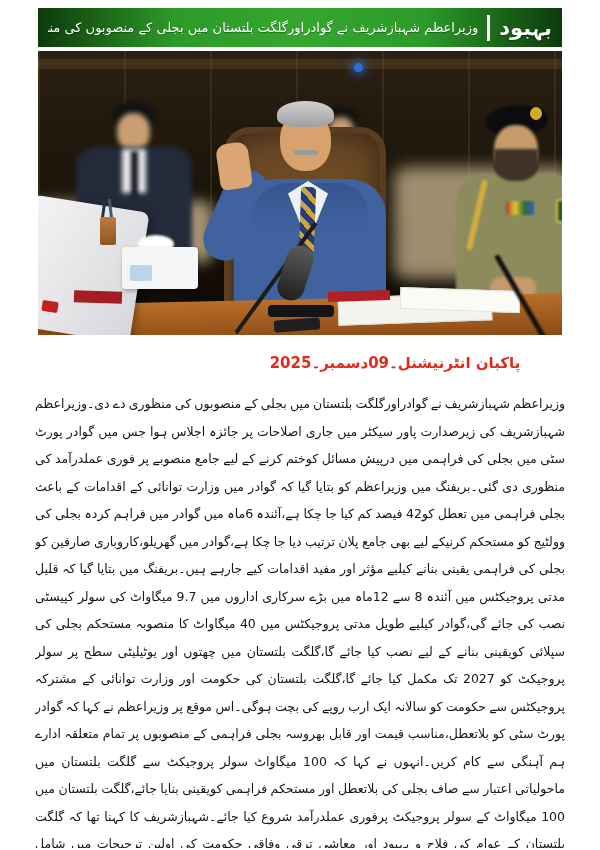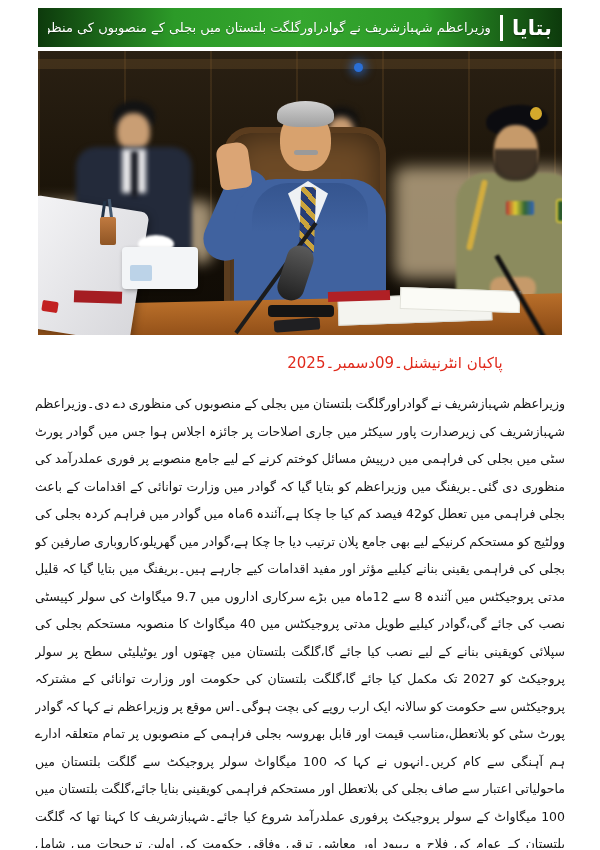--- a/index.html
+++ b/index.html
@@ -84,34 +84,34 @@
     background:linear-gradient(#5a5a5a,#202020);}
   .mic-base{left:230px;top:254px;width:66px;height:12px;border-radius:4px;background:#141414;}
   .docs-a{left:300px;top:244px;width:152px;height:26px;background:#f4f4ef;border:1px solid #d9d9d2;transform:rotate(-2deg);}
   .docs-b{left:362px;top:238px;width:118px;height:20px;background:#fbfbf6;border:1px solid #e2e2da;transform:rotate(2deg);}
   .red-file{left:290px;top:240px;width:62px;height:10px;background:#b02025;transform:rotate(-2deg);}
   .phone{left:236px;top:268px;width:46px;height:12px;border-radius:3px;background:#1f1f22;transform:rotate(-4deg);}
   .mic2-arm{left:488px;top:196px;width:5px;height:128px;background:#101010;transform:rotate(-30deg);filter:blur(1px);}
 
   
   .dateline{position:absolute;left:190px;top:354px;width:410px;text-align:center;direction:rtl;
-    color:#e02a1c;font-weight:normal;font-size:15px;}
+    color:#e02a1c;font-weight:bold;font-size:15px;}
 
   
   .article{position:absolute;left:35px;top:390px;width:530px;height:458px;overflow:hidden;
     direction:rtl;text-align:justify;text-align-last:left;
     font-size:12.5px;line-height:27.5px;color:#161616;word-spacing:-1px;}
 </style>
 </head>
 <body>
 
 <div class="page">
 
   <div class="header-bar">
-    <span class="brand">بتایا</span>
+    <span class="brand">بہبود</span>
     <span class="brand-sep"></span>
     <span class="headline">وزیراعظم شہبازشریف نے گوادراورگلگت بلتستان میں بجلی کے منصوبوں کی منظوری دیدی</span>
   </div>
 
   <div class="photo">
     <div class="panel-lines"></div>
     <div class="lintel"></div>
     <div class="cam-light"></div>
     <div class="sofa-left"></div>
     <div class="sofa-right"></div>

